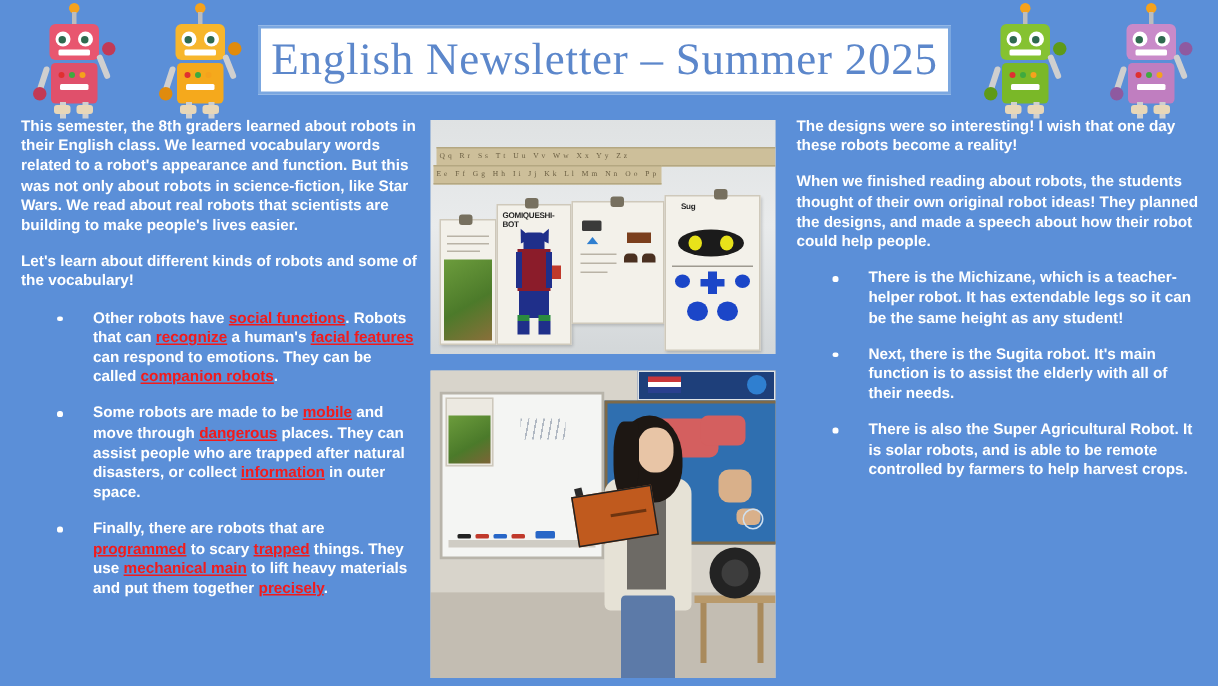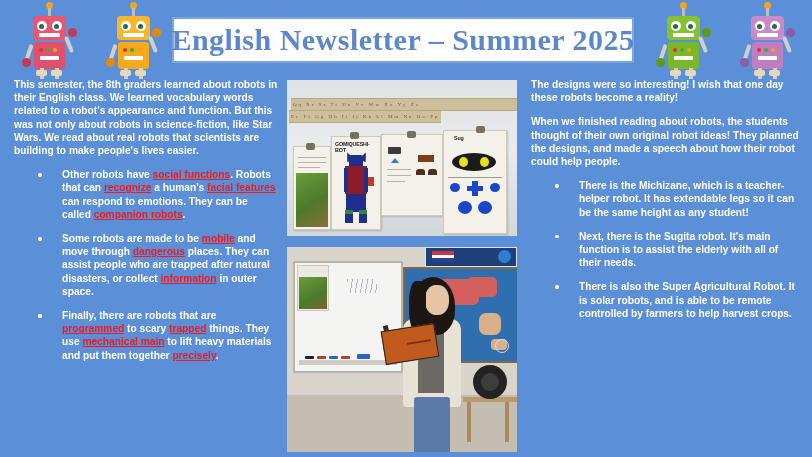--- a/index.html
+++ b/index.html
@@ -42,21 +42,21 @@
   .r-foot.rf{left:39px;top:70px;}
 
   
   #title-box{
     position:absolute;left:172px;top:17px;width:462px;height:46px;
     background:#ffffff;border:2px solid #7ba7e0;
     display:flex;align-items:center;justify-content:center;box-sizing:border-box;
   }
   #title-text{
     font-family:"Liberation Serif", serif;
-    font-size:30px;font-weight:bold;color:#5c87cb;letter-spacing:.5px;white-space:nowrap;
+    font-size:30px;font-weight:normal;color:#5c87cb;letter-spacing:.5px;white-space:nowrap;
   }
 
   
   .col{position:absolute;top:78px;color:#ffffff;font-size:10.2px;font-weight:bold;line-height:13.2px;}
   #col-left{left:14px;width:264px;}
   #col-right{left:531px;width:272px;}
   .para{margin:0 0 11px 0;}
   ul.bullets{margin:0;padding:0;list-style:none;}
   ul.bullets li{
     position:relative;padding-left:48px;margin-bottom:11px;
@@ -219,20 +219,21 @@
     <div class="r-foot rf"></div>
   </div>
 </div>
 
 <div id="title-box">
   <span id="title-text">English Newsletter – Summer 2025</span>
 </div>
 
 <div class="col" id="col-left">
   <p class="para">This semester, the 8th graders learned about robots in their English class. We learned vocabulary words related to a robot's appearance and function. But this was not only about robots in science-fiction, like Star Wars. We read about real robots that scientists are building to make people's lives easier.</p>
+  <p class="para">Let's learn about different kinds of robots and some of the vocabulary!</p>
   <ul class="bullets" id="left-bullets">
       <li><span class="dot"></span><span><span>Other robots have </span><span class="hl">social functions</span><span>. Robots that can </span><span class="hl">recognize</span><span> a human's </span><span class="hl">facial features</span><span> can respond to emotions. They can be called </span><span class="hl">companion robots</span><span>.</span></span></li>
       <li><span class="dot"></span><span><span>Some robots are made to be </span><span class="hl">mobile</span><span> and move through </span><span class="hl">dangerous</span><span> places. They can assist people who are trapped after natural disasters, or collect </span><span class="hl">information</span><span> in outer space.</span></span></li>
       <li><span class="dot"></span><span><span>Finally, there are robots that are </span><span class="hl">programmed</span><span> to scary </span><span class="hl">trapped</span><span> things. They use </span><span class="hl">mechanical main</span><span> to lift heavy materials and put them together </span><span class="hl">precisely</span><span>.</span></span></li>
     </ul>
 </div>
 
 <div class="photo" id="photo-top">
   <div class="wb"></div>
   <div class="alpha-strip">Qq Rr Ss Tt Uu Vv Ww Xx Yy Zz</div>

